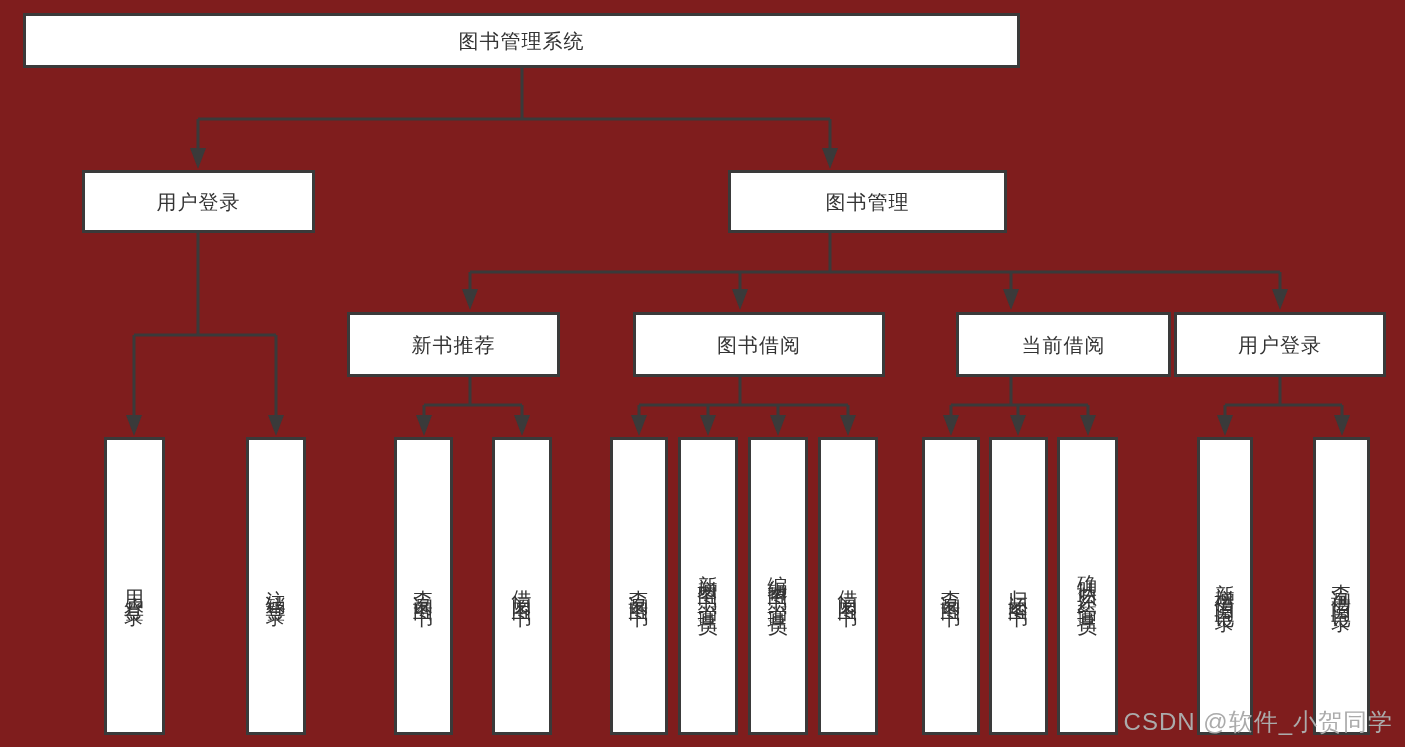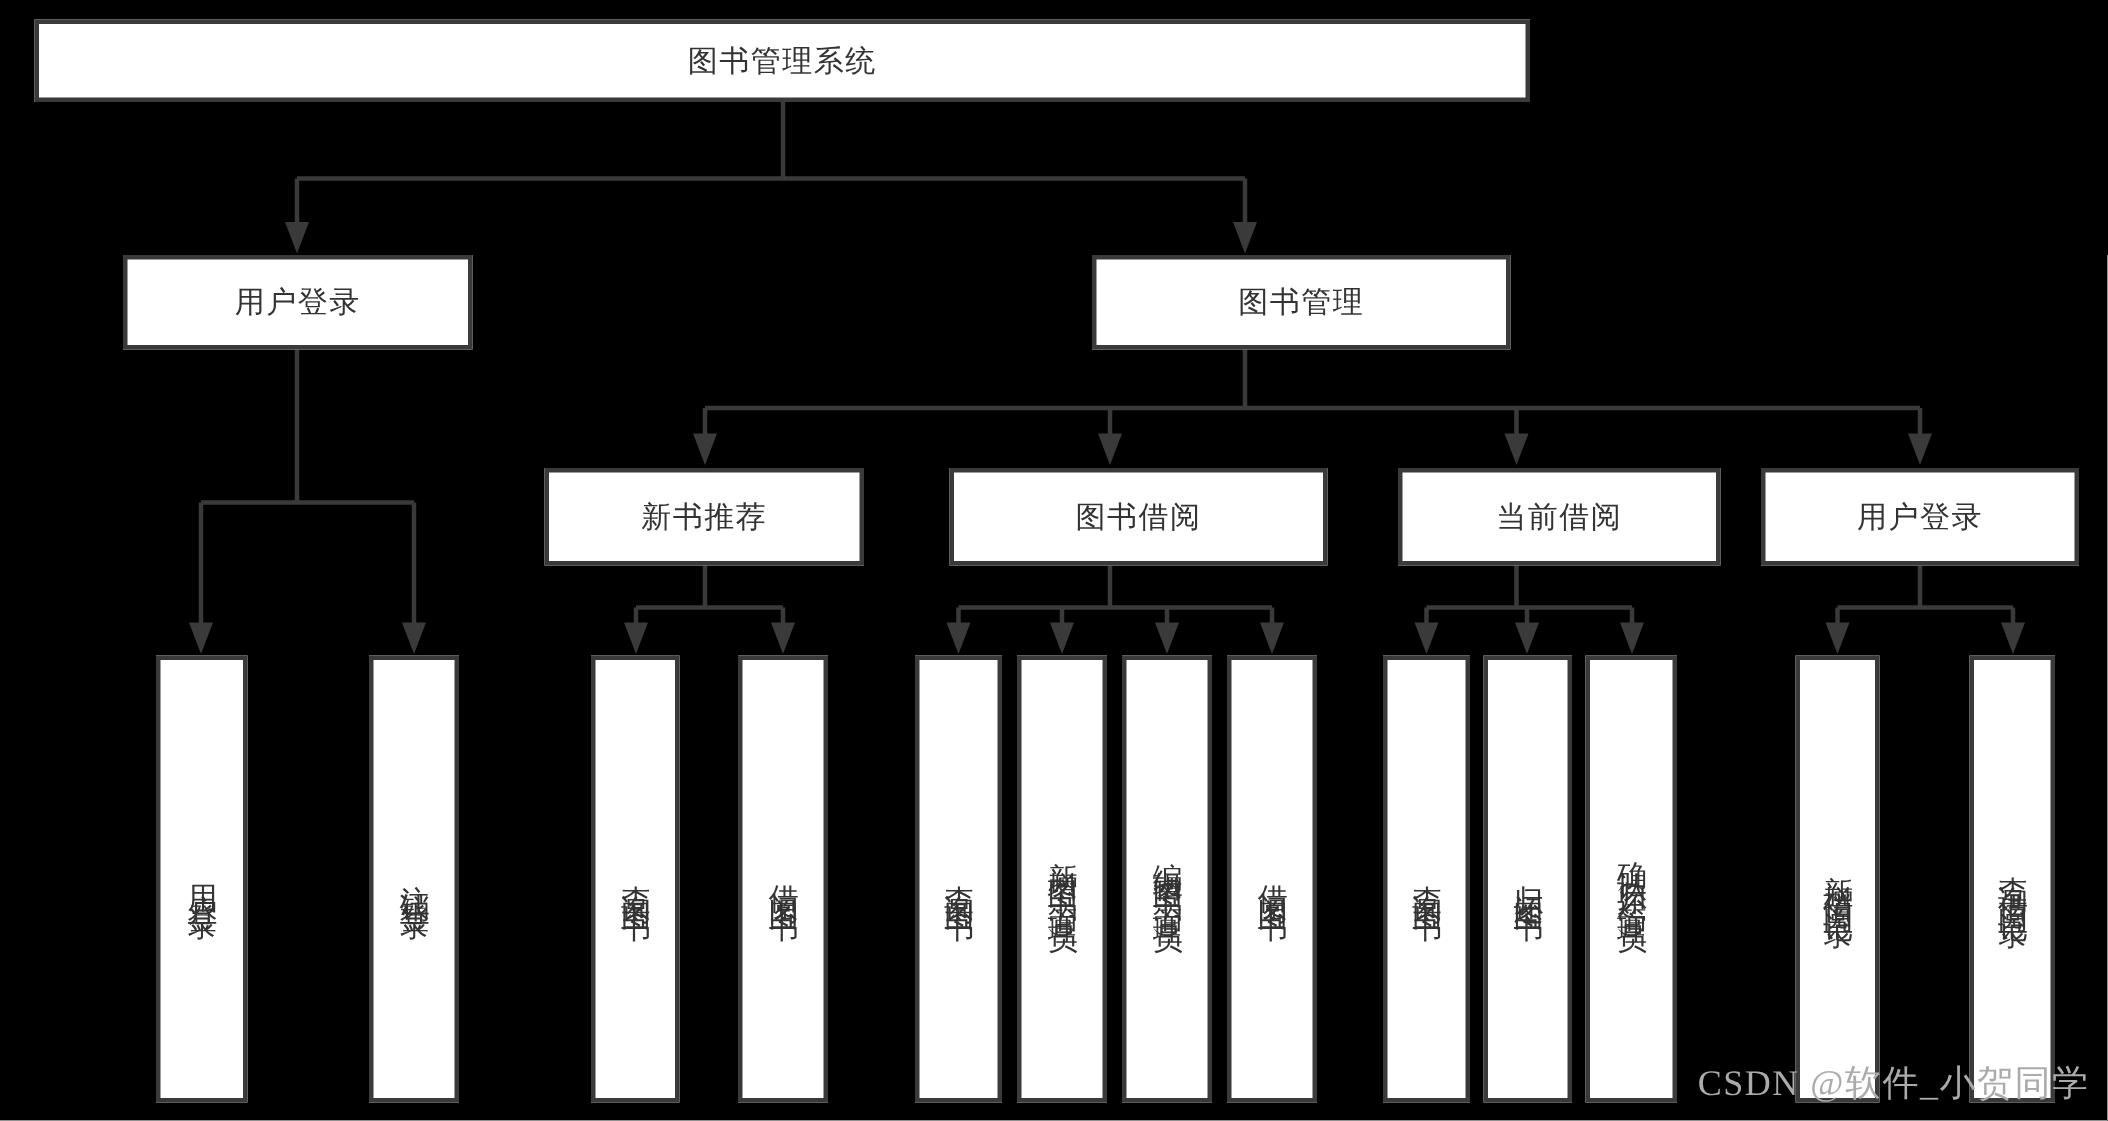--- a/index.html
+++ b/index.html
@@ -1,21 +1,21 @@
 <!DOCTYPE html>
 <html><head>
 <meta charset="utf-8">
 <style>
   html, body { margin: 0; padding: 0; background: #ffffff; }
   #stage {
     position: relative;
     width: 1405px;
     height: 747px;
-    background: #000000;
-    font-family: Liberation Serif, serif;
+    background: #7f1d1d;
+    font-family: Liberation Sans, sans-serif;
     overflow: hidden;
   }
   #wires { position: absolute; left: 0; top: 0; z-index: 1; }
   .box {
     position: absolute;
     box-sizing: border-box;
     background: #ffffff;
     border: 3px solid #3a3a3a;
     color: #333333;
     display: flex;
@@ -96,23 +96,23 @@
       <polygon points="1225,436 1217,415 1233,415" fill="#3a3a3a" stroke="none"></polygon>
       <polygon points="1342,436 1334,415 1350,415" fill="#3a3a3a" stroke="none"></polygon>
     </g>
   </svg>
 
   <div class="box h" style="left:23px;top:13px;width:997px;height:55px">图书管理系统</div>
 
   <div class="box h" style="left:82px;top:170px;width:233px;height:63px">用户登录</div>
   <div class="box h" style="left:728px;top:170px;width:279px;height:63px">图书管理</div>
 
-  <div class="box h" style="left:363px;top:312px;width:213px;height:65px">新书推荐</div>
+  <div class="box h" style="left:347px;top:312px;width:213px;height:65px">新书推荐</div>
   <div class="box h" style="left:633px;top:312px;width:252px;height:65px">图书借阅</div>
-  <div class="box h" style="left:932px;top:312px;width:215px;height:65px">当前借阅</div>
+  <div class="box h" style="left:956px;top:312px;width:215px;height:65px">当前借阅</div>
   <div class="box h" style="left:1174px;top:312px;width:212px;height:65px">用户登录</div>
 
   <div class="box v" style="left:104px;top:437px;width:61px;height:298px">用户登录</div>
   <div class="box v" style="left:246px;top:437px;width:60px;height:298px">注销登录</div>
 
   <div class="box v" style="left:394px;top:437px;width:59px;height:298px">查询图书</div>
   <div class="box v" style="left:492px;top:437px;width:60px;height:298px">借阅图书</div>
 
   <div class="box v" style="left:610px;top:437px;width:58px;height:298px">查询图书</div>
   <div class="box v" style="left:678px;top:437px;width:60px;height:298px">新增图书（管理员）</div>

